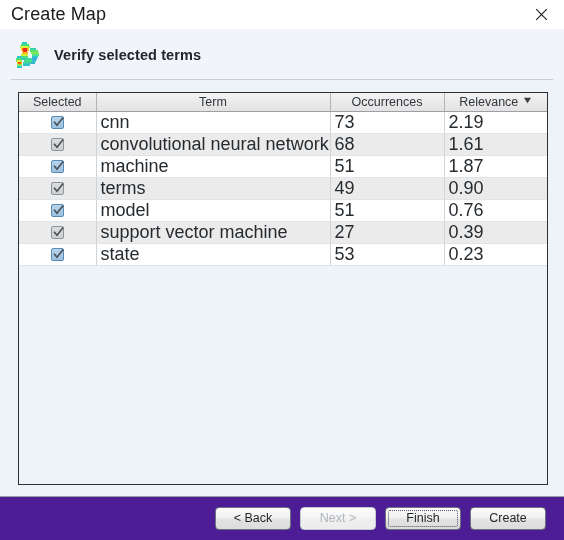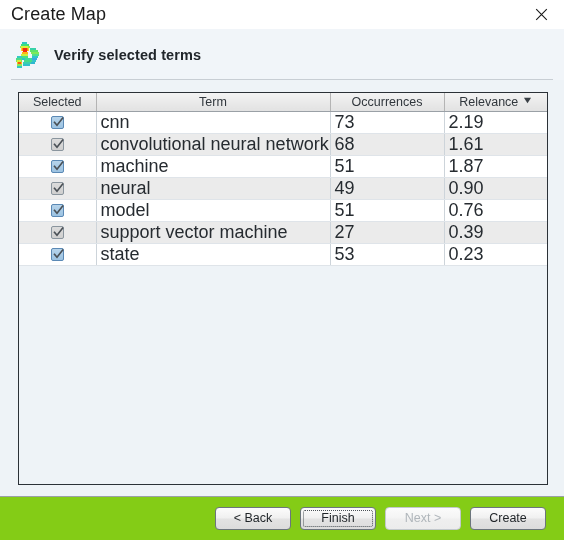--- a/index.html
+++ b/index.html
@@ -190,21 +190,21 @@
     position: absolute;
     left: 1px;
     top: 0px;
     display: block;
   }
 
   
   .footer {
     flex: 0 0 auto;
     height: 44px;
-    background: #84cc16;
+    background: #4c1d95;
     position: relative;
     display: flex;
     align-items: center;
     justify-content: flex-end;
     padding-right: 18px;
     box-sizing: border-box;
   }
   .footer-rule {
     position: absolute;
     left: 0;
@@ -366,21 +366,21 @@
                     <path d="M1.5 5.3 L4 8.2 L9.6 1.2" stroke="#4a5056" stroke-width="1.6" fill="none" stroke-linecap="square"></path>
                   </svg></span></td>
               <td class="col-term">machine</td>
               <td class="col-occ">51</td>
               <td class="col-rel">1.87</td>
             </tr>
             <tr class="row-even">
               <td class="col-sel"><span class="checkbox" aria-checked="true"><svg width="11" height="11" viewBox="0 0 11 11">
                     <path d="M1.5 5.3 L4 8.2 L9.6 1.2" stroke="#4a5056" stroke-width="1.6" fill="none" stroke-linecap="square"></path>
                   </svg></span></td>
-              <td class="col-term">neural</td>
+              <td class="col-term">terms</td>
               <td class="col-occ">49</td>
               <td class="col-rel">0.90</td>
             </tr>
             <tr class="row-odd">
               <td class="col-sel"><span class="checkbox" aria-checked="true"><svg width="11" height="11" viewBox="0 0 11 11">
                     <path d="M1.5 5.3 L4 8.2 L9.6 1.2" stroke="#4a5056" stroke-width="1.6" fill="none" stroke-linecap="square"></path>
                   </svg></span></td>
               <td class="col-term">model</td>
               <td class="col-occ">51</td>
               <td class="col-rel">0.76</td>
@@ -402,18 +402,18 @@
               <td class="col-rel">0.23</td>
             </tr>
           </tbody>
       </table>
     </div>
   </div>
 
   <div class="footer">
     <div class="footer-rule"></div>
     <button class="btn">&lt; Back</button>
+    <button class="btn disabled" disabled="">Next &gt;</button>
     <button class="btn focused">Finish</button>
-    <button class="btn disabled" disabled="">Next &gt;</button>
     <button class="btn">Create</button>
   </div>
 
 </div>
 
 </body></html>

